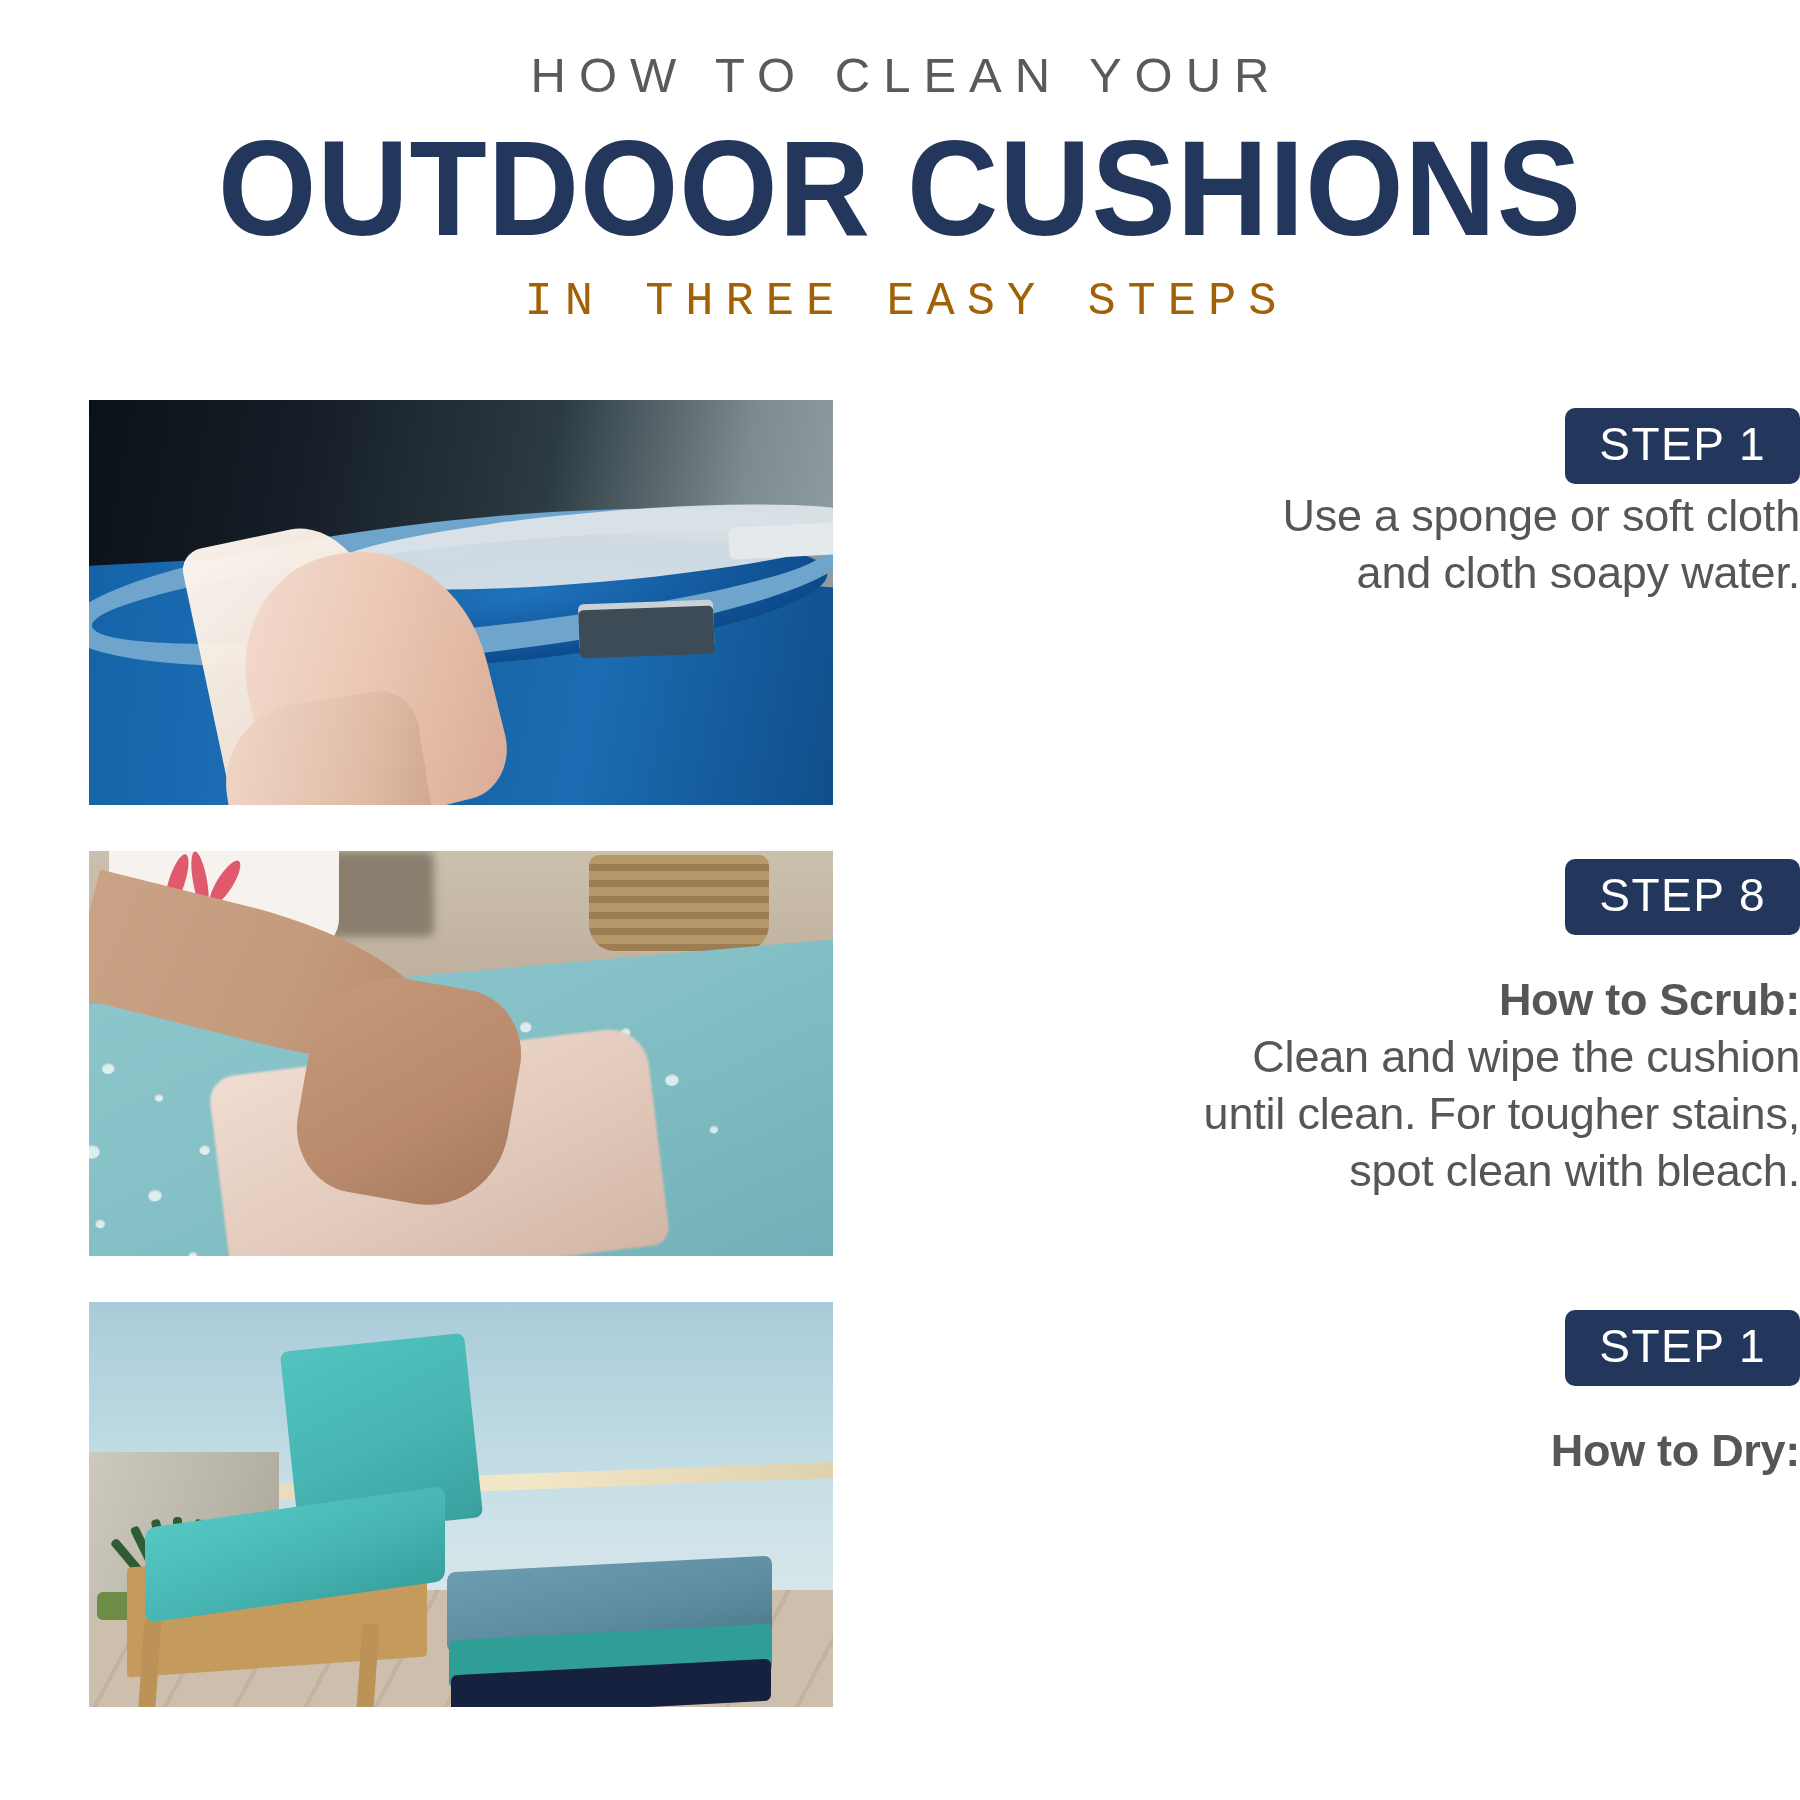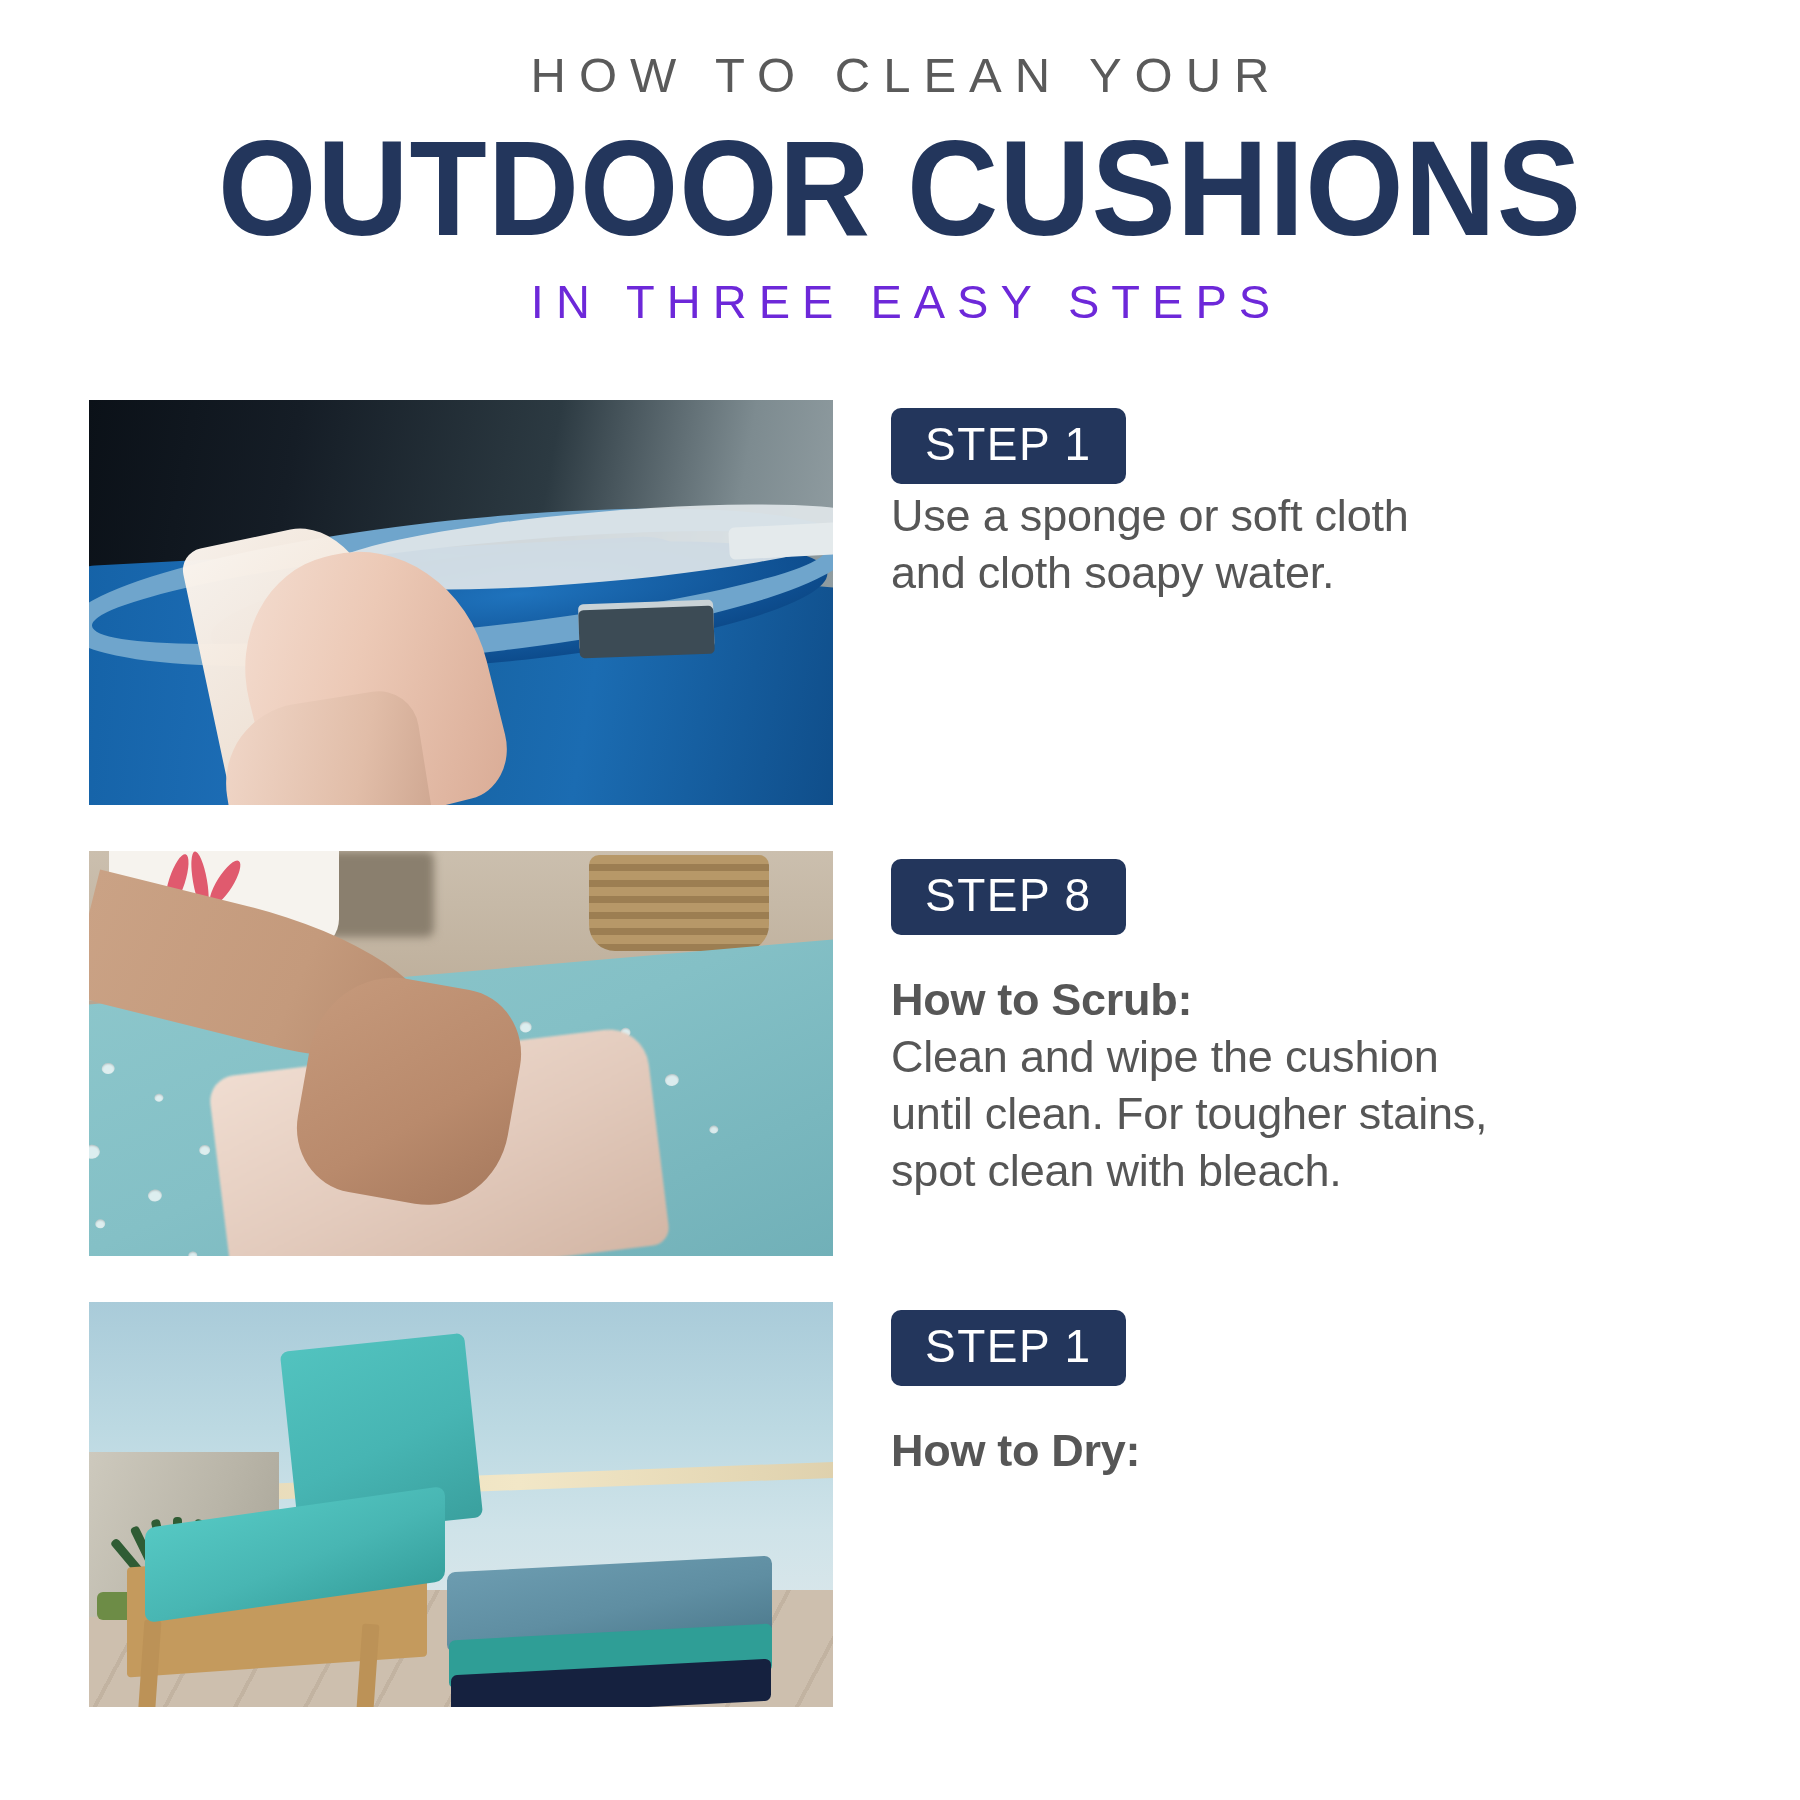--- a/index.html
+++ b/index.html
@@ -29,26 +29,27 @@
     color:#23365c;
     letter-spacing:1px;
     line-height:1.02;
     margin-top:16px;
     transform:scaleX(0.93);
     white-space:nowrap;
   }
   .subkicker {
     font-size:47px;
     letter-spacing:12px;
-    color:#6d28d9;
+    color:#a16207;
     font-weight:400;
     text-transform:uppercase;
     line-height:1.12;
     margin-top:18px;
     margin-left:13px;
+    font-family:Liberation Mono, monospace;
   }
 
   
   .steps { position:absolute; left:0; top:400px; width:1800px; }
   .step-row {
     position:relative;
     display:flex;
     align-items:flex-start;
     margin-bottom:46px;
   }
@@ -58,20 +59,21 @@
     margin-left:89px;
     flex:0 0 744px;
     position:relative;
     overflow:hidden;
     background:#cfd6d8;
   }
   .copy {
     margin-left:58px;
     padding-top:8px;
     flex:1 1 auto;
+    text-align:right;
   }
   .badge {
     display:inline-block;
     background:#23365c;
     color:#ffffff;
     font-size:46px;
     font-weight:400;
     letter-spacing:1.5px;
     padding:13px 34px 17px 34px;
     border-radius:10px;

